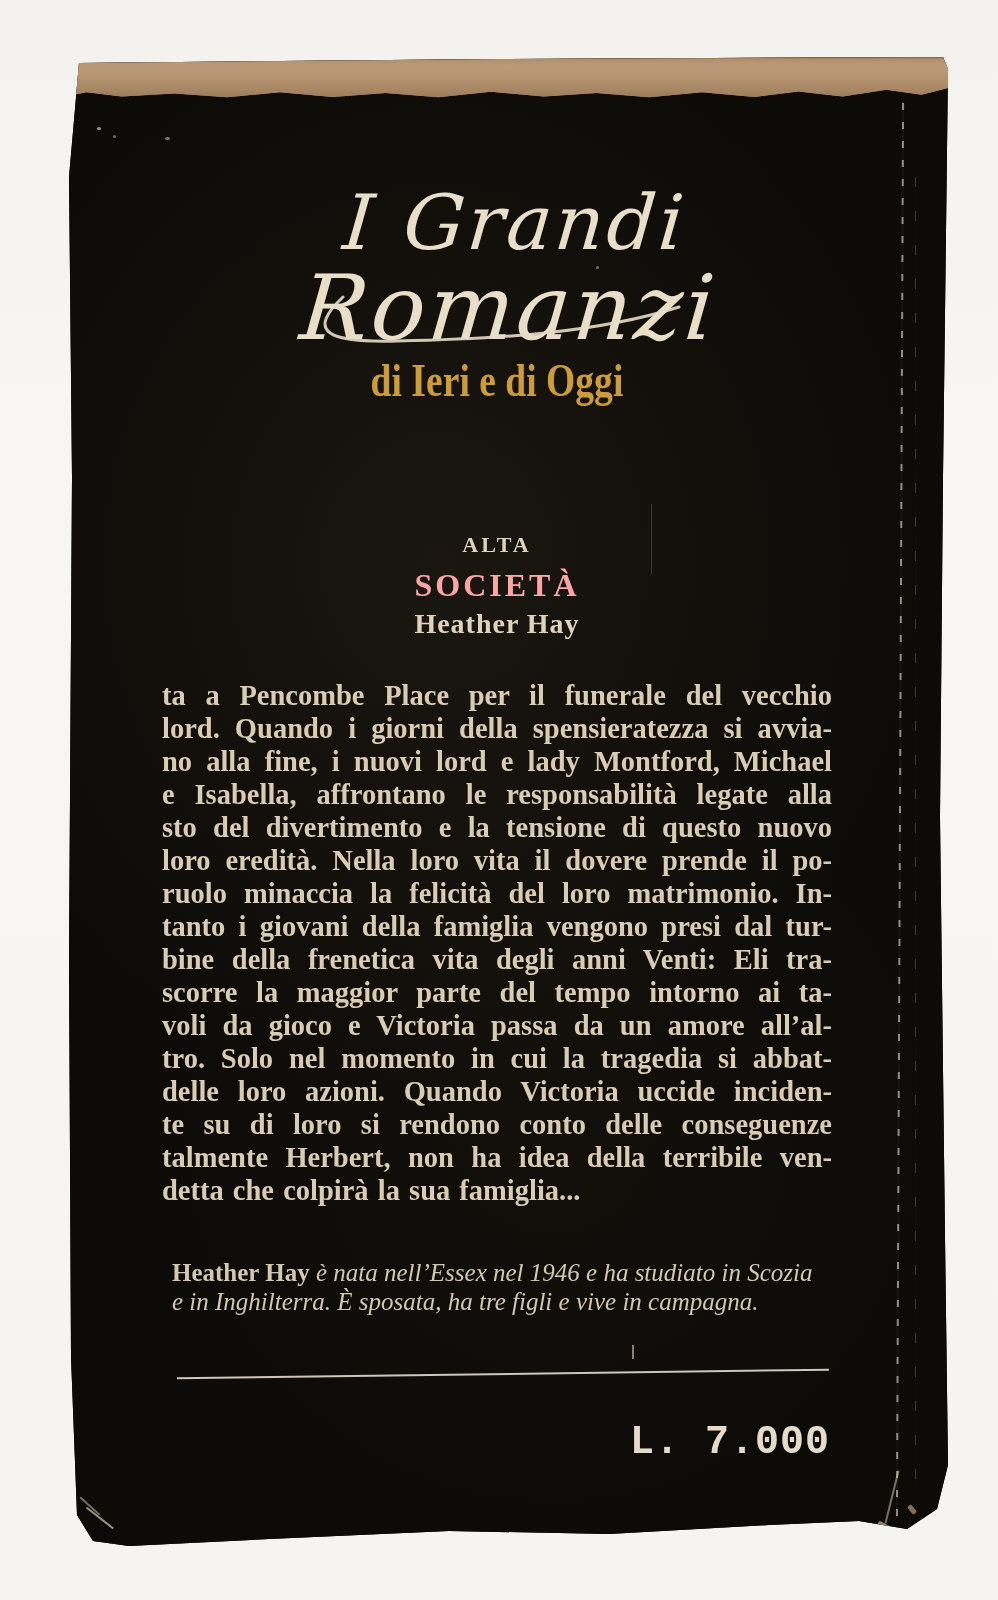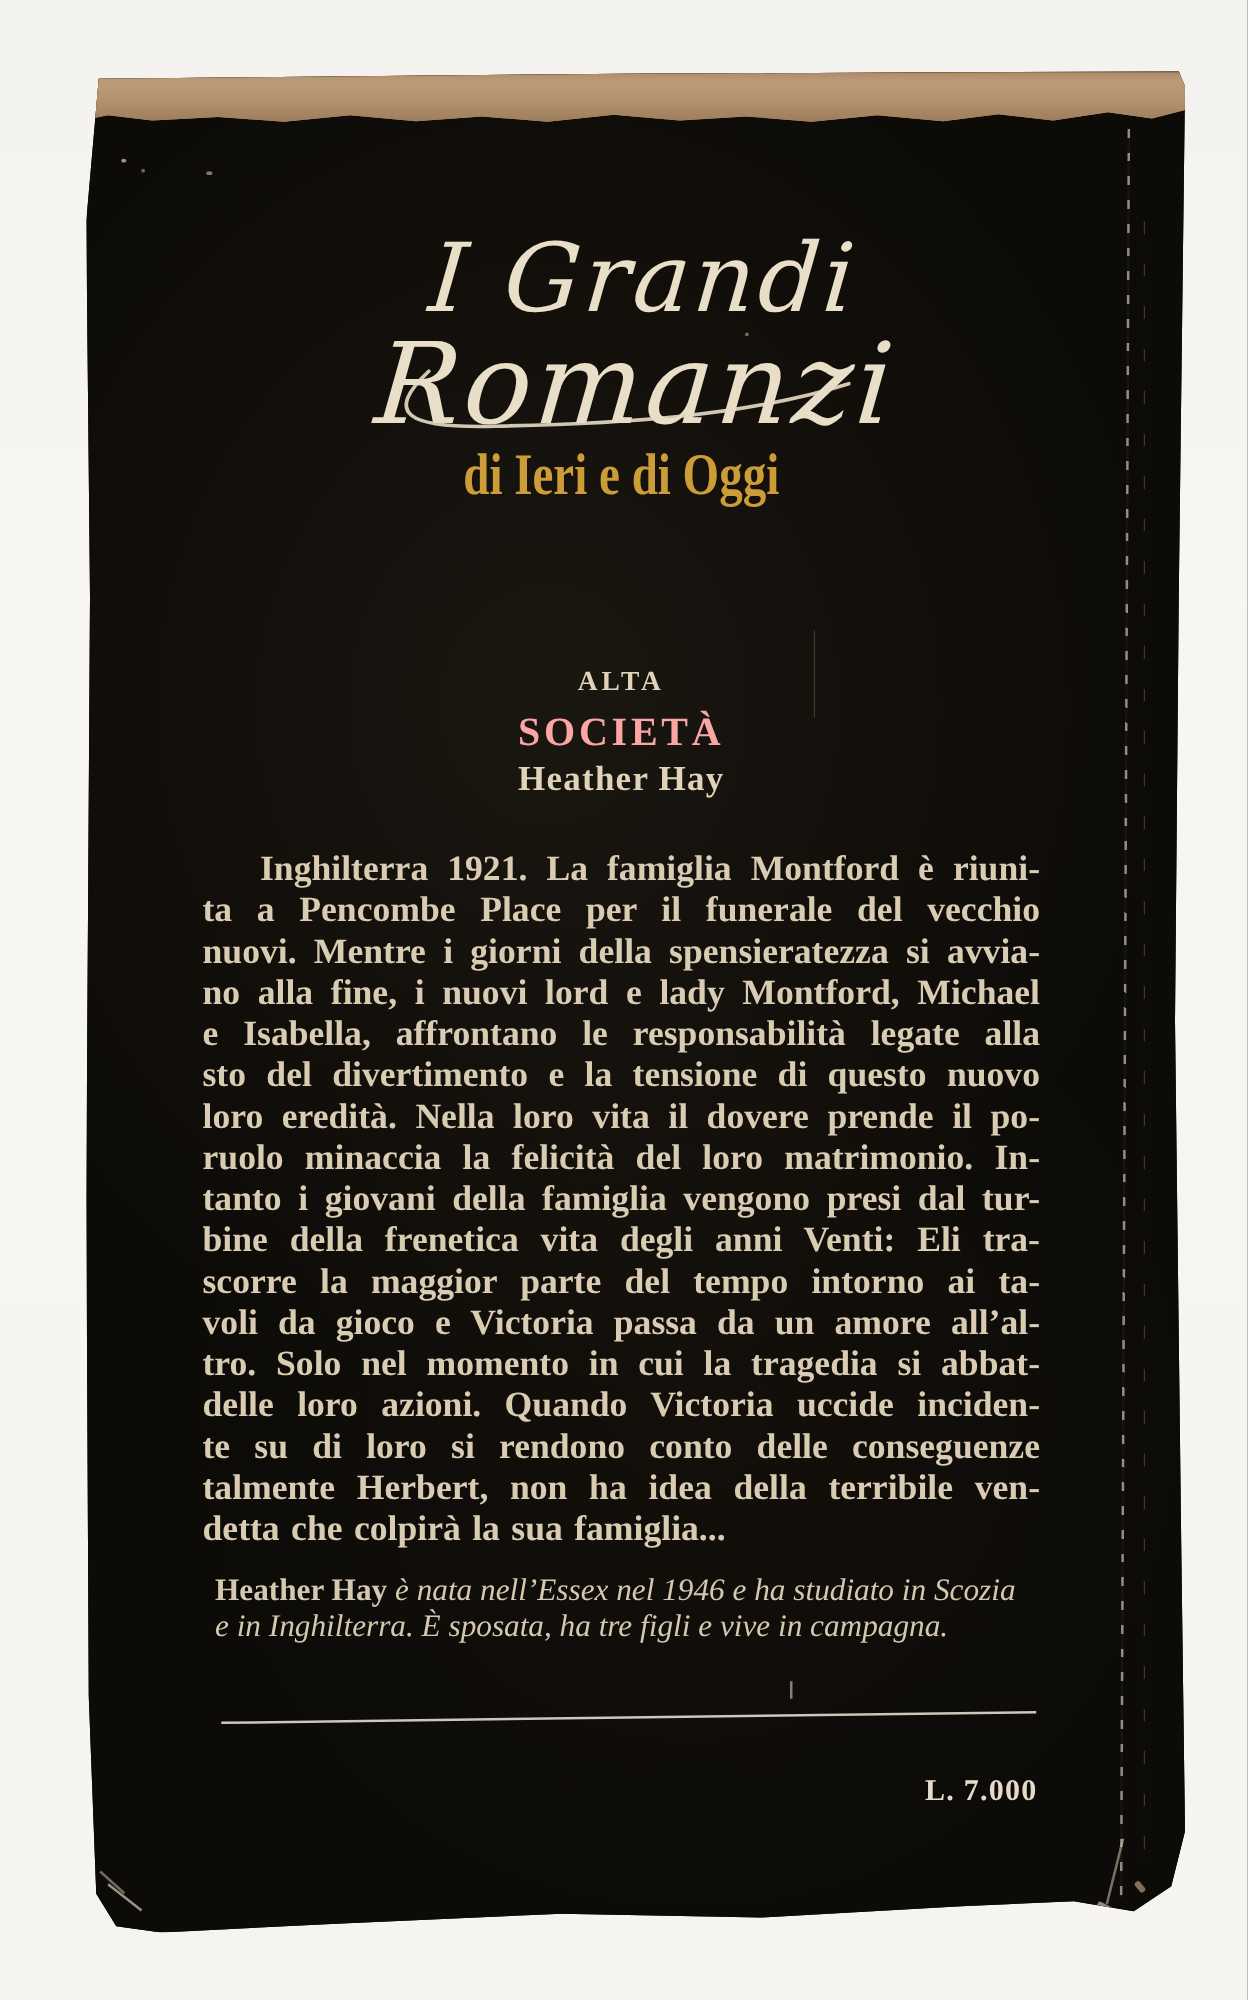--- a/index.html
+++ b/index.html
@@ -83,21 +83,21 @@
     background:#ddd7c9;opacity:.92;transform:rotate(-0.75deg);
   }
   .footer{position:absolute;left:93px;top:1363px;width:670px;height:40px;}
   .publisher{
     position:absolute;left:0;width:100%;text-align:center;top:2px;
     font-family:"Liberation Sans",sans-serif;font-weight:bold;font-size:25px;
     font-variant:small-caps;letter-spacing:2px;color:#e4dac7;transform:translateX(-6px);
   }
   .price{
     position:absolute;right:2px;top:0;
-    font-family:Liberation Serif, serif;font-weight:bold;font-size:24px;
+    font-family:Liberation Mono, monospace;font-weight:bold;font-size:40px;
     letter-spacing:1px;color:#e6dbc8;
   }
   
   .speck{position:absolute;background:#cfc3a9;border-radius:50%;}
   .sp1{left:28px;top:70px;width:4px;height:3px;opacity:.75;}
   .sp2{left:44px;top:78px;width:3px;height:3px;opacity:.5;}
   .sp3{left:96px;top:80px;width:5px;height:3px;opacity:.6;}
   .sp4{left:527px;top:209px;width:3px;height:3px;opacity:.5;}
   .scratch-v1{position:absolute;left:582px;top:447px;width:1px;height:70px;background:#cfc3a9;opacity:.22;}
   .scratch-v2{position:absolute;left:563px;top:1288px;width:2px;height:14px;background:#d8cdb8;opacity:.6;}
@@ -129,23 +129,22 @@
         <path d="M96,2 C60,36 78,48 150,46 C250,44 350,38 432,12" fill="none" stroke="#e7dcc5" stroke-width="3" stroke-linecap="round" opacity="0.9"></path>
       </svg>
       <div class="series-sub">di Ieri e di Oggi</div>
     </div>
 
     <div class="alta-1">ALTA</div>
     <div class="alta-2">SOCIETÀ</div>
     <div class="alta-author">Heather Hay</div>
 
     <div class="blurb">
-        <div class="line first">Inghilterra 1921. La famiglia Montford è riuni-</div>
         <div class="line">ta a Pencombe Place per il funerale del vecchio</div>
-        <div class="line">nuovi. Mentre i giorni della spensieratezza si avvia-</div>
+        <div class="line">lord. Quando i giorni della spensieratezza si avvia-</div>
         <div class="line">no alla fine, i nuovi lord e lady Montford, Michael</div>
         <div class="line">e Isabella, affrontano le responsabilità legate alla</div>
         <div class="line">sto del divertimento e la tensione di questo nuovo</div>
         <div class="line">loro eredità. Nella loro vita il dovere prende il po-</div>
         <div class="line">ruolo minaccia la felicità del loro matrimonio. In-</div>
         <div class="line">tanto i giovani della famiglia vengono presi dal tur-</div>
         <div class="line">bine della frenetica vita degli anni Venti: Eli tra-</div>
         <div class="line">scorre la maggior parte del tempo intorno ai ta-</div>
         <div class="line">voli da gioco e Victoria passa da un amore all’al-</div>
         <div class="line">tro. Solo nel momento in cui la tragedia si abbat-</div>

